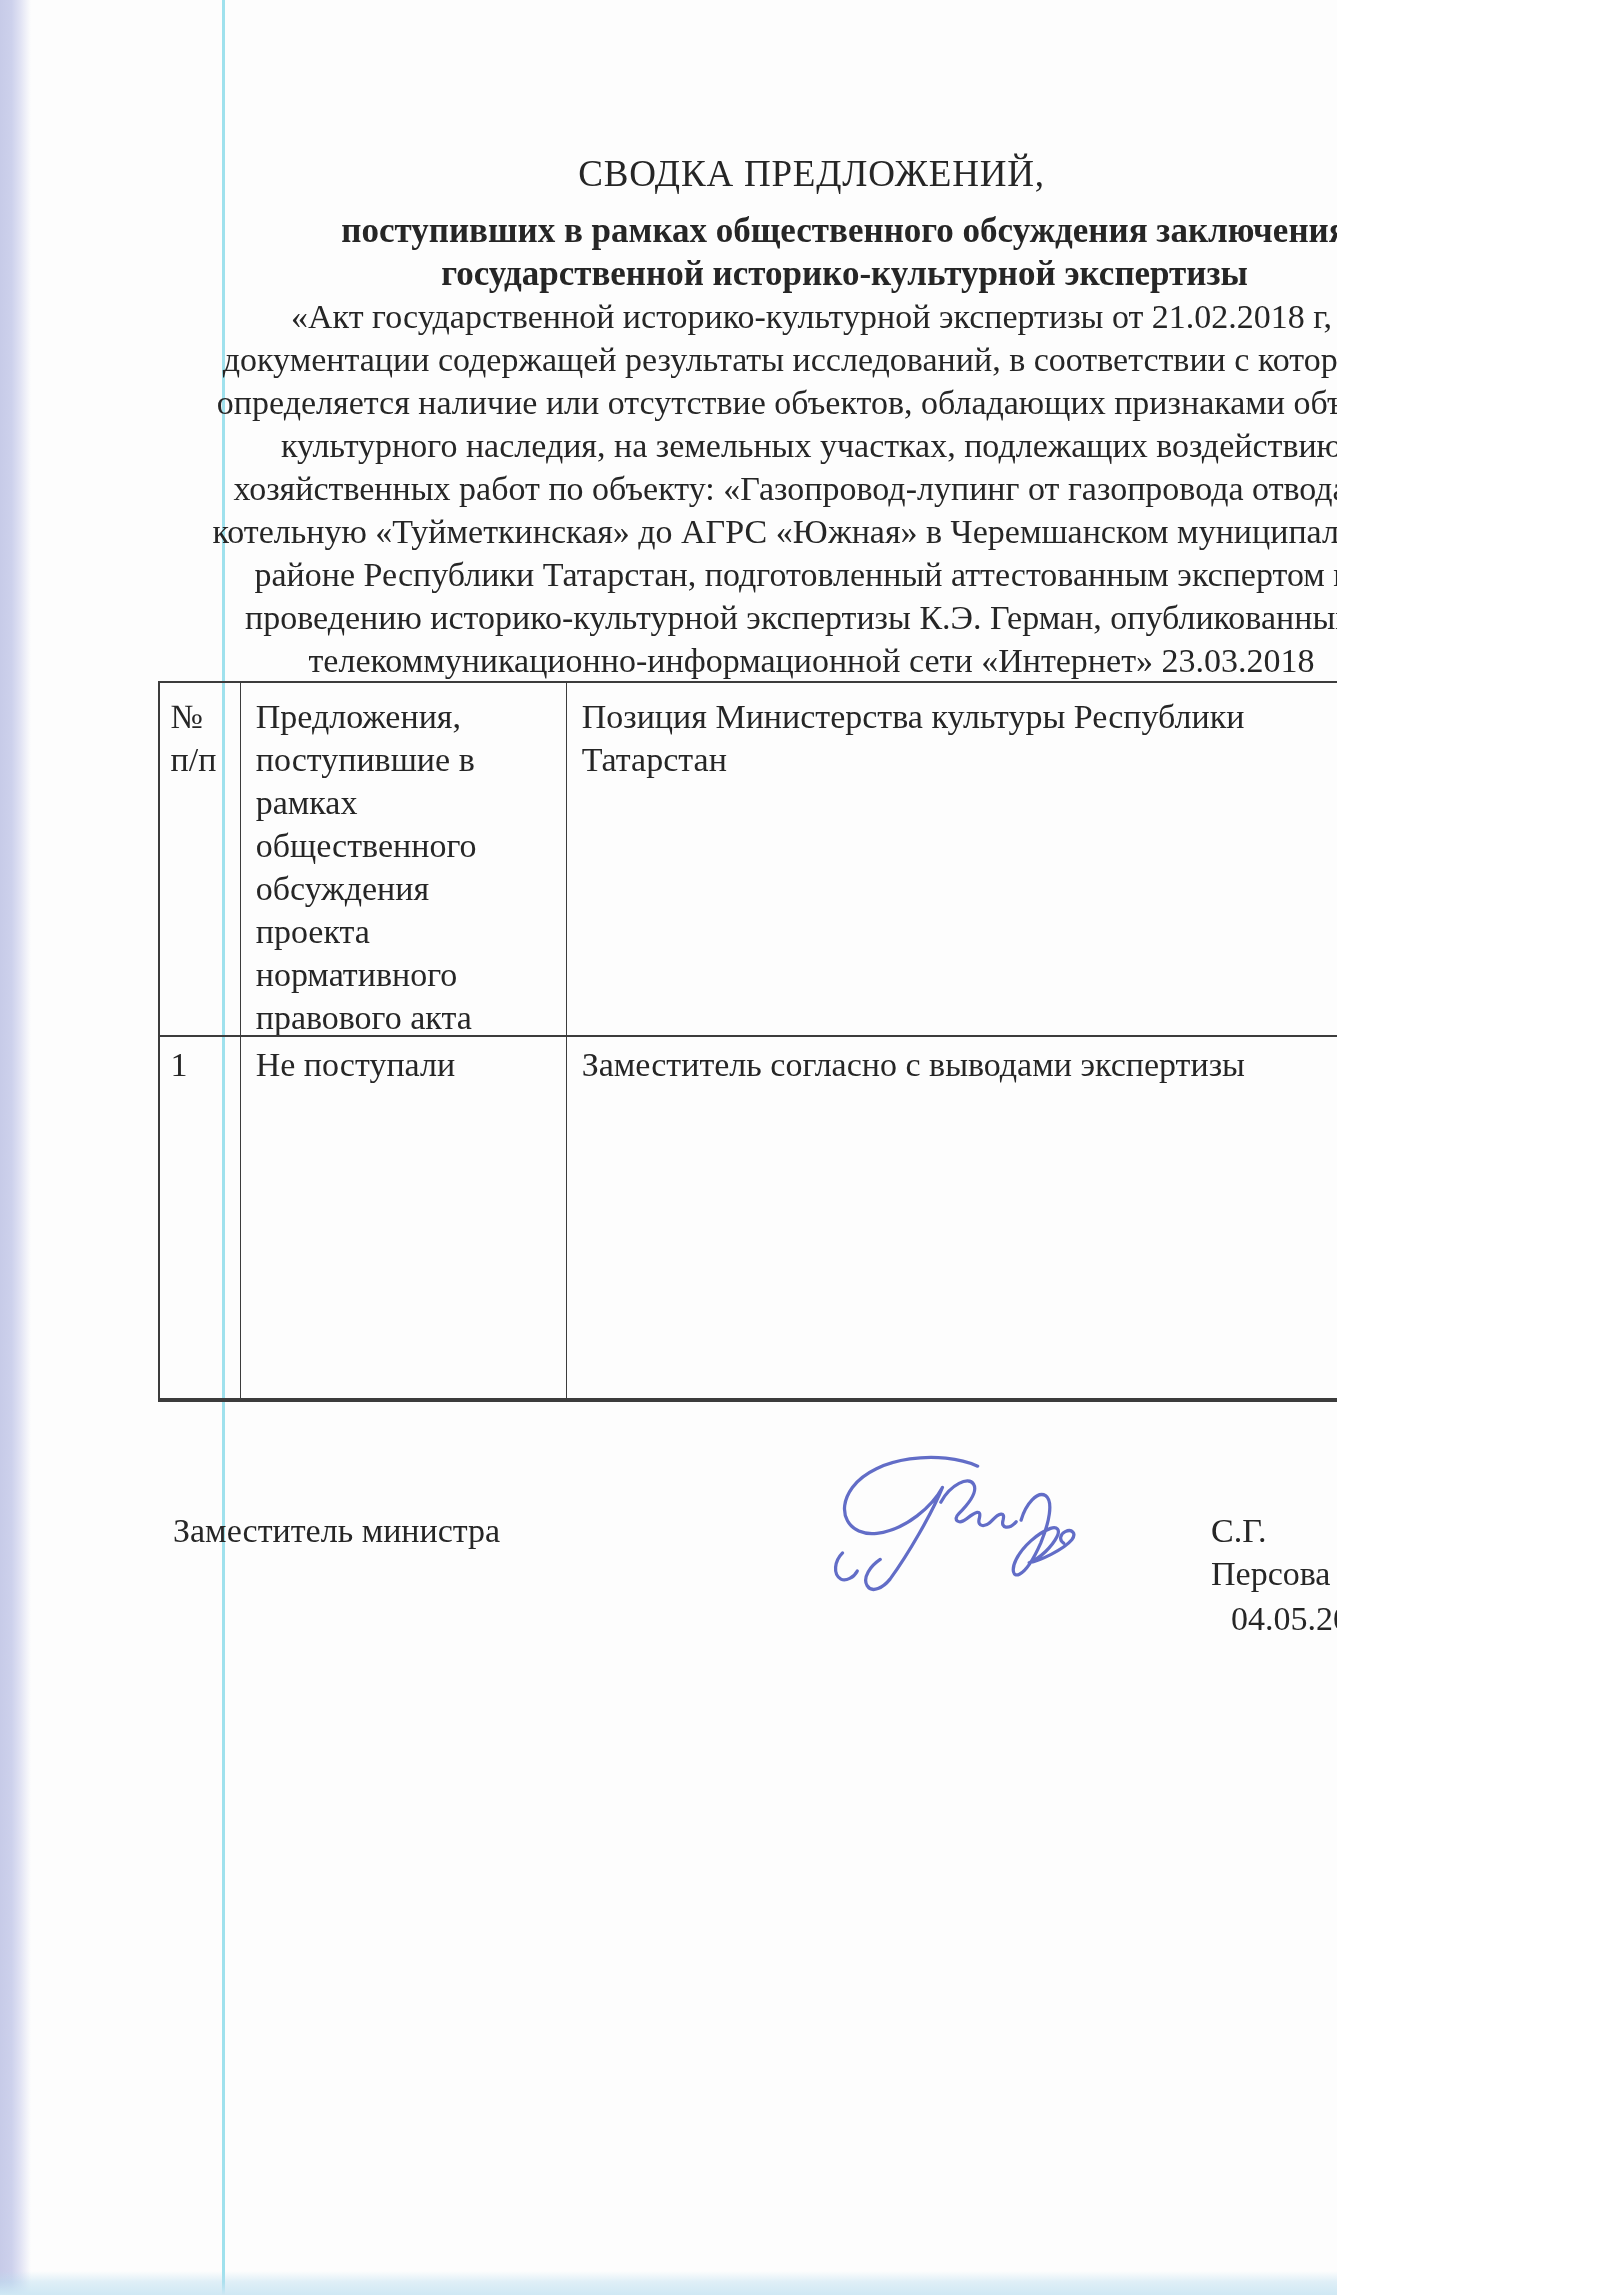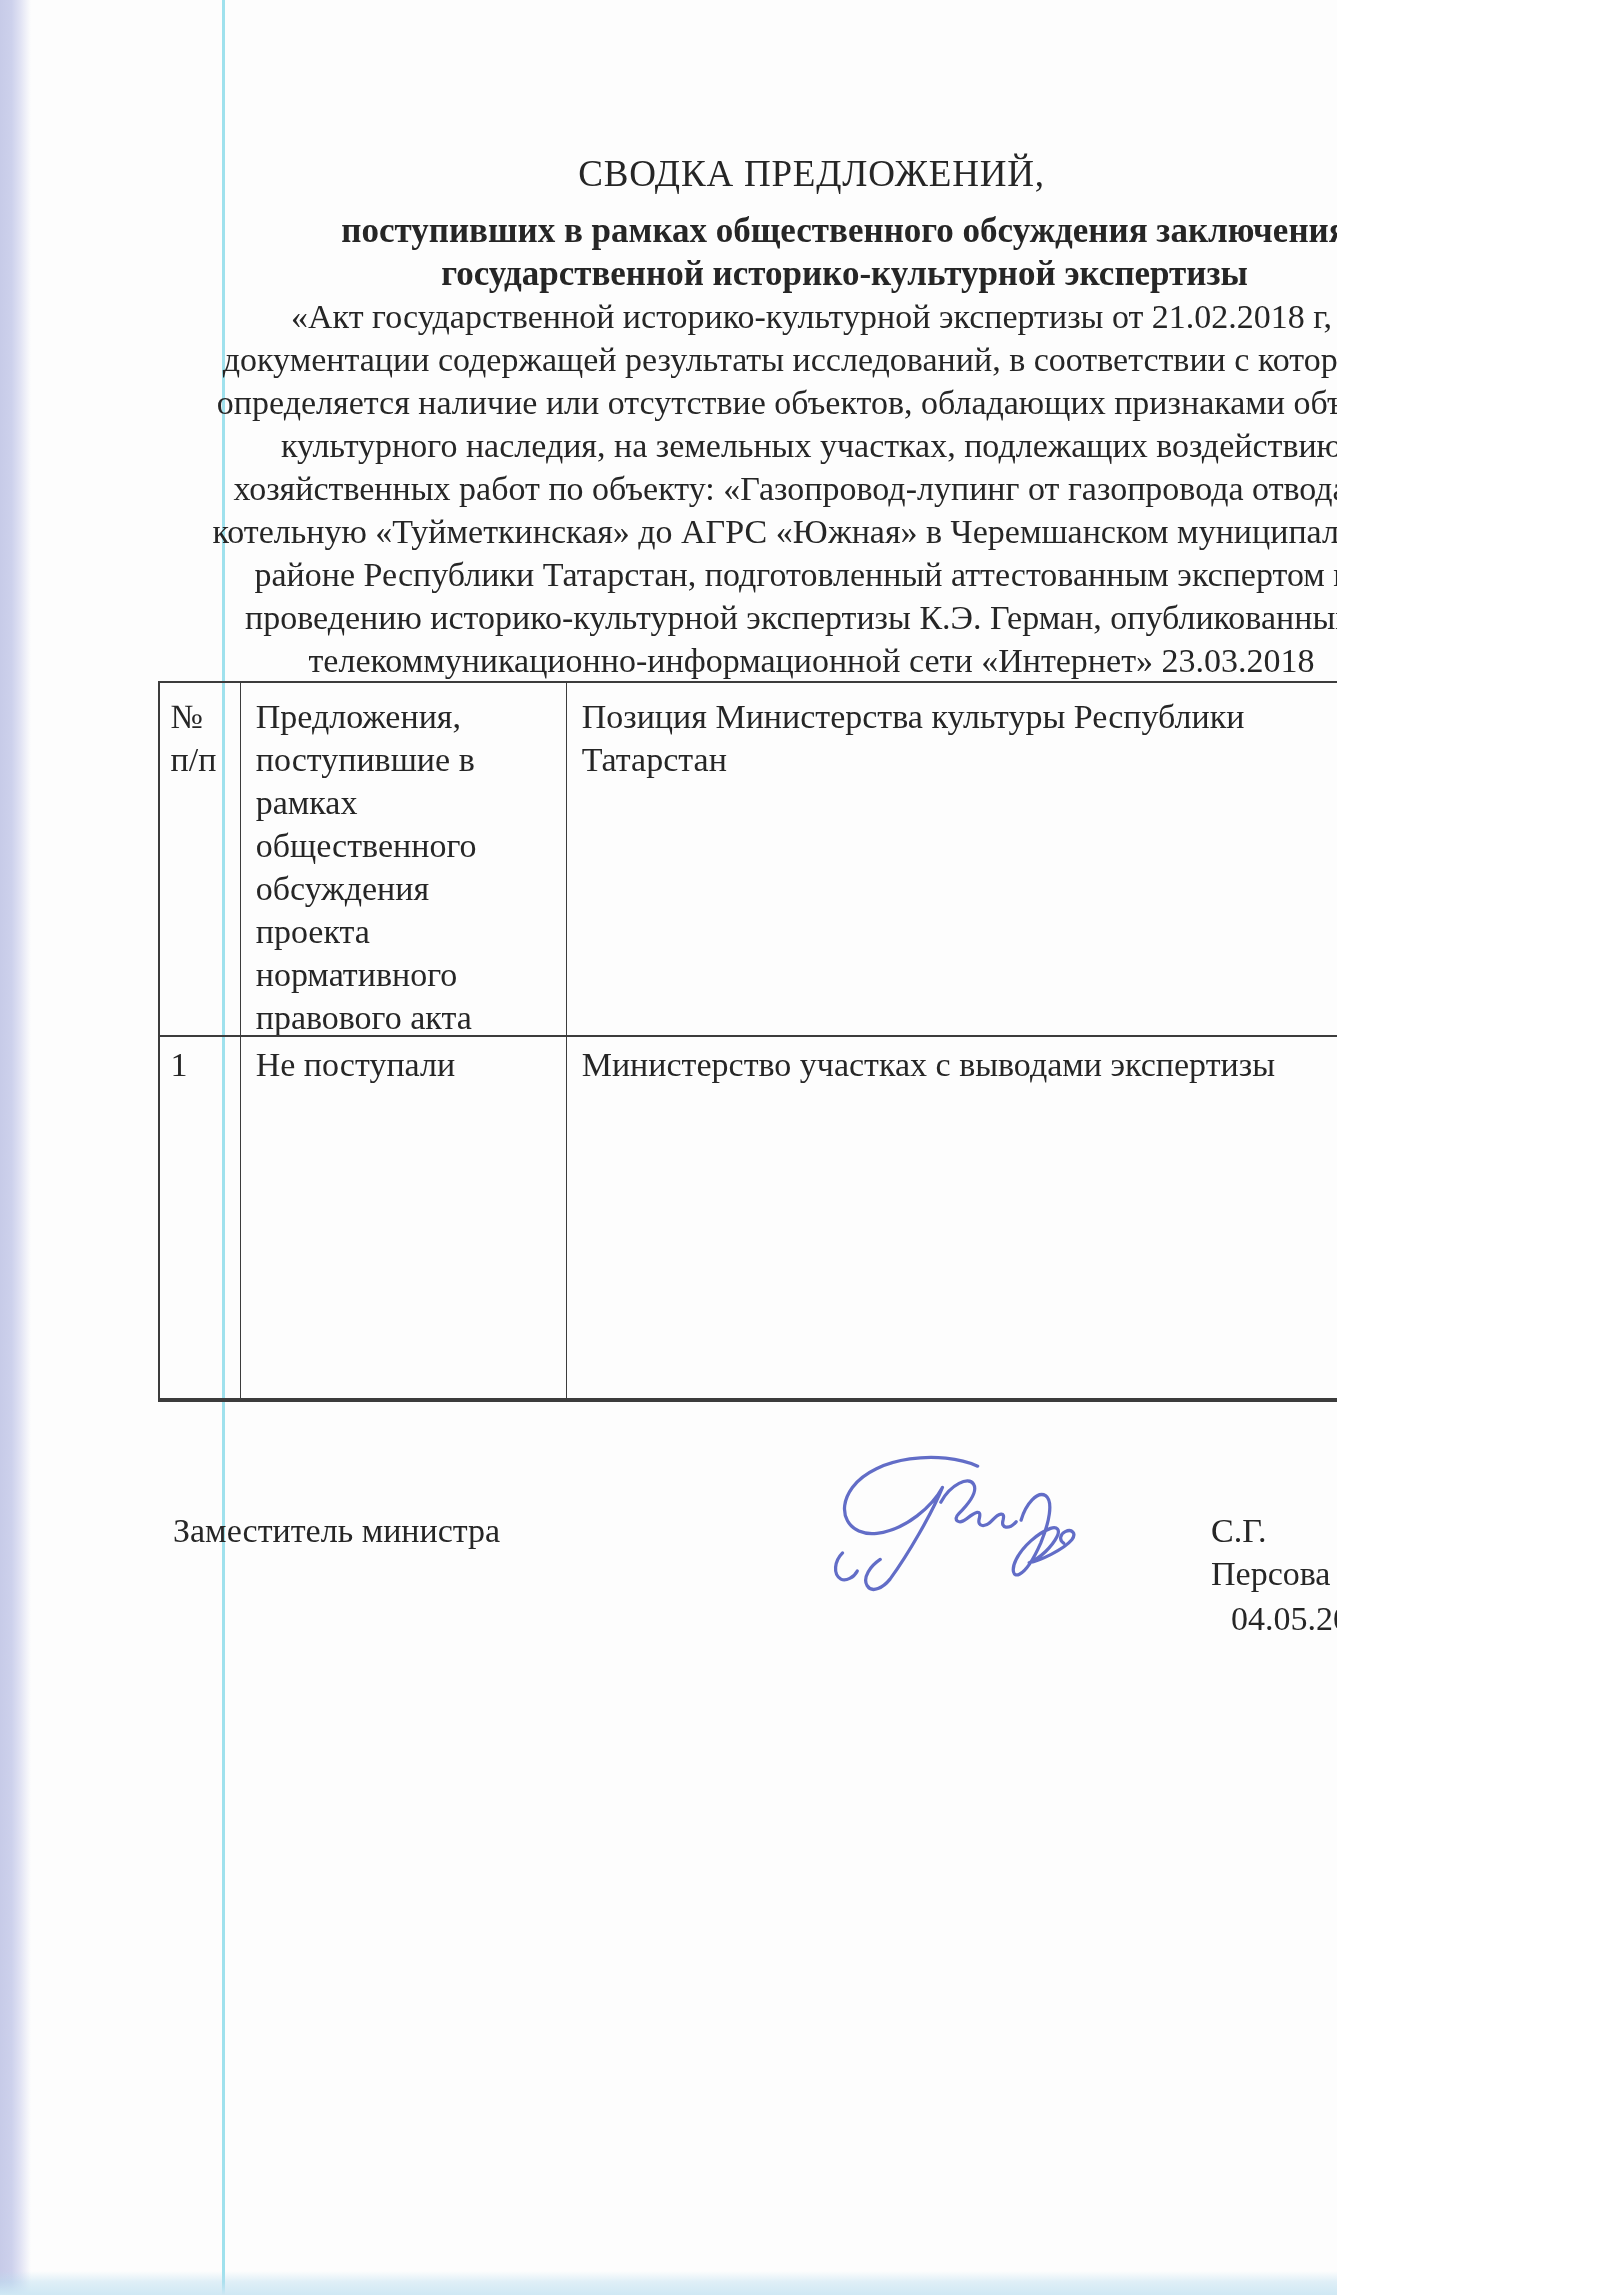--- a/index.html
+++ b/index.html
@@ -111,21 +111,21 @@
 рамках
 общественного
 обсуждения
 проекта
 нормативного
 правового акта</div>
     <div class="cell head col3 lines">Позиция Министерства культуры Республики
 Татарстан</div>
     <div class="cell data col1">1</div>
     <div class="cell data col2">Не поступали</div>
-    <div class="cell data col3">Министерство участках с выводами экспертизы</div>
+    <div class="cell data col3">Заместитель согласно с выводами экспертизы</div>
   </div>
 
   <div class="sig-role">Заместитель министра</div>
 
   <svg class="signature-svg" viewBox="0 0 320 200" xmlns="http://www.w3.org/2000/svg">
     <g fill="none" stroke-width="4" stroke-linecap="round" stroke-linejoin="round" opacity="0.95" stroke="#5a66c5">
       <path d="M 195 22
                C 150 2, 70 10, 42 48
                C 20 78, 38 108, 72 104
                C 108 100, 140 70, 152 48

